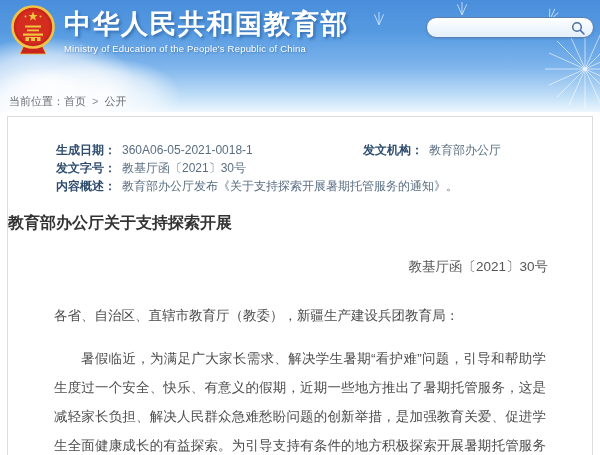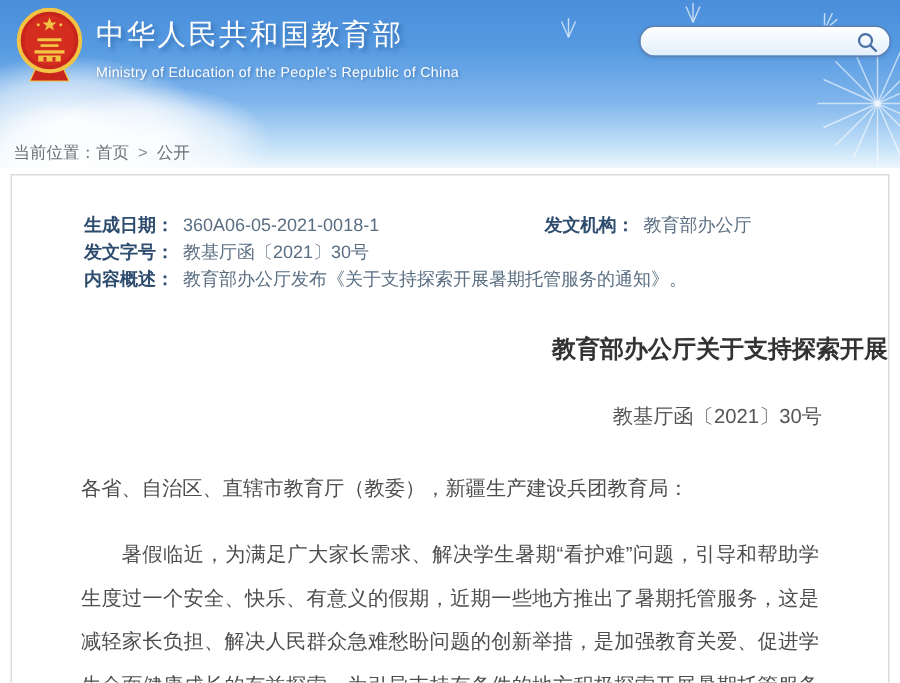--- a/index.html
+++ b/index.html
@@ -20,21 +20,21 @@
   .cloud.c2{left:30px;top:58px;width:150px;height:75px;}
   .cloud.c3{left:-20px;top:70px;width:120px;height:70px;}
 
   .dandelion{position:absolute;right:-30px;top:24px;opacity:.85;}
   .seed{position:absolute;opacity:.8;}
 
   .emblem{position:absolute;left:10px;top:5px;width:46px;height:52px;}
 
   .site-title{position:absolute;left:64px;top:9px;color:#fff;}
   .site-title .cn{
-    font-size:19px;font-weight:normal;letter-spacing:1.5px;line-height:30px;
+    font-size:27px;font-weight:bold;letter-spacing:1.5px;line-height:30px;
     text-shadow:2px 2px 3px rgba(34,84,146,.6);
   }
   .site-title .en{
     font-size:9.5px;margin-top:4px;letter-spacing:.2px;
     text-shadow:1px 1px 2px rgba(34,84,146,.55);
   }
 
   .search{
     position:absolute;right:6px;top:17px;width:168px;height:21px;box-sizing:border-box;
     border:1px solid #5c80b4;border-radius:12px;
@@ -63,21 +63,21 @@
 
   .meta{padding-left:48px;font-size:12px;color:#5a6e82;}
   .meta-row{position:relative;height:18px;line-height:18px;white-space:nowrap;}
   .meta .lbl{color:#2e4c6e;font-weight:bold;margin-right:6px;}
   .meta .abs{position:absolute;top:0;}
   .meta .p2{left:192px;}
   .meta .p3{left:307px;}
   .meta .p4{left:187px;}
 
   .doc-title{
-    margin-top:27px;text-align:right;font-size:16px;font-weight:bold;
+    margin-top:16px;text-align:left;font-size:16px;font-weight:bold;
     color:#333;line-height:23px;
   }
   .doc-no{
     margin-top:24px;text-align:right;padding-right:44px;
     font-size:13.5px;color:#555;
   }
   .doc-body{padding:0 46px;font-size:13.5px;color:#4d4d4d;line-height:29px;}
   .salutation{margin-top:26px;font-family:Liberation Mono, monospace;}
   .para{margin-top:13px;text-indent:2em;text-align:justify;}
 </style>

